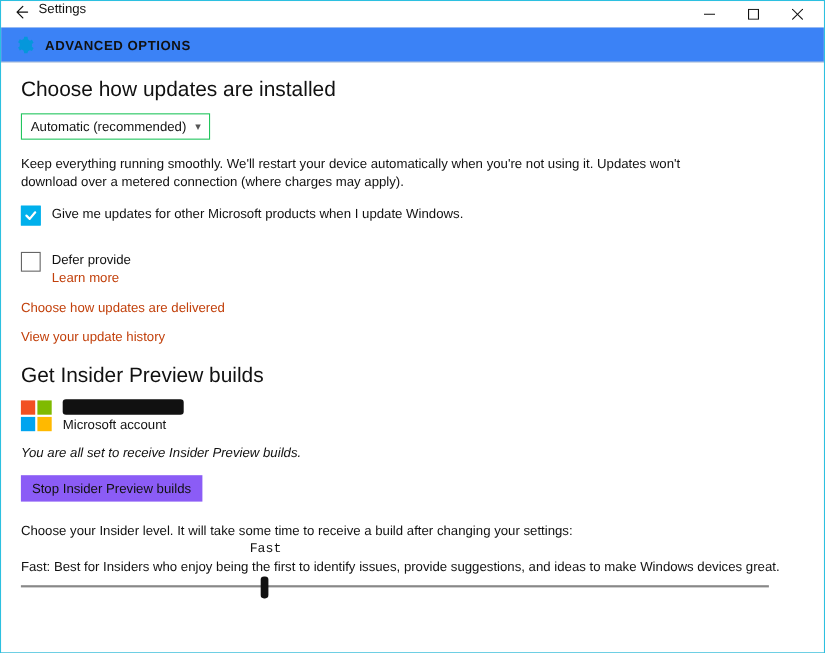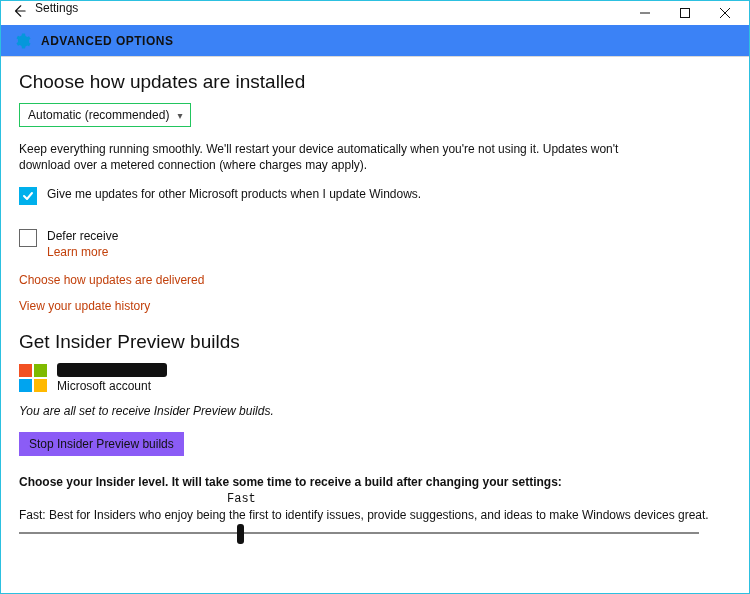--- a/index.html
+++ b/index.html
@@ -211,21 +211,21 @@
           <path d="M2 6 L5 9 L10 3" stroke="#fff" stroke-width="2" fill="none" stroke-linecap="round" stroke-linejoin="round"></path>
         </svg>
     </div>
     <div class="checklabel">Give me updates for other Microsoft products when I update Windows.</div>
   </div>
 
   <div style="height:14px"></div>
 
   <div class="checkrow" style="margin-bottom:4px;">
     <div class="checkbox"></div>
-    <div class="checklabel">Defer receive</div>
+    <div class="checklabel">Defer provide</div>
   </div>
   <div class="learnmore">
     <span class="link">Learn more</span>
   </div>
 
   <div class="linkblock">
     <span class="link">Choose how updates are delivered</span>
   </div>
   <div class="linkblock">
     <span class="link">View your update history</span>
@@ -244,21 +244,21 @@
       <div class="acctlines">
         <div class="redacted"></div>
         <div class="smalltxt">Microsoft account</div>
       </div>
     </div>
 
     <div class="para" style="margin-top:10px;margin-bottom:12px;font-style:italic;">You are all set to receive Insider Preview builds.</div>
 
     <div class="button">Stop Insider Preview builds</div>
 
-    <div class="para" style="margin-top:18px;margin-bottom:0;font-weight:bold;">Choose your Insider level. It will take some time to receive a build after changing your settings:</div>
+    <div class="para" style="margin-top:18px;margin-bottom:0;">Choose your Insider level. It will take some time to receive a build after changing your settings:</div>
 
     <div class="sliderwrap">
       <div class="sliderlabel">Fast</div>
       <div class="sliderdesc">Fast: Best for Insiders who enjoy being the first to identify issues, provide suggestions, and ideas to make Windows devices great.</div>
       <div class="slidertrack">
         <div class="sliderthumb"></div>
       </div>
     </div>
 
   </div>

